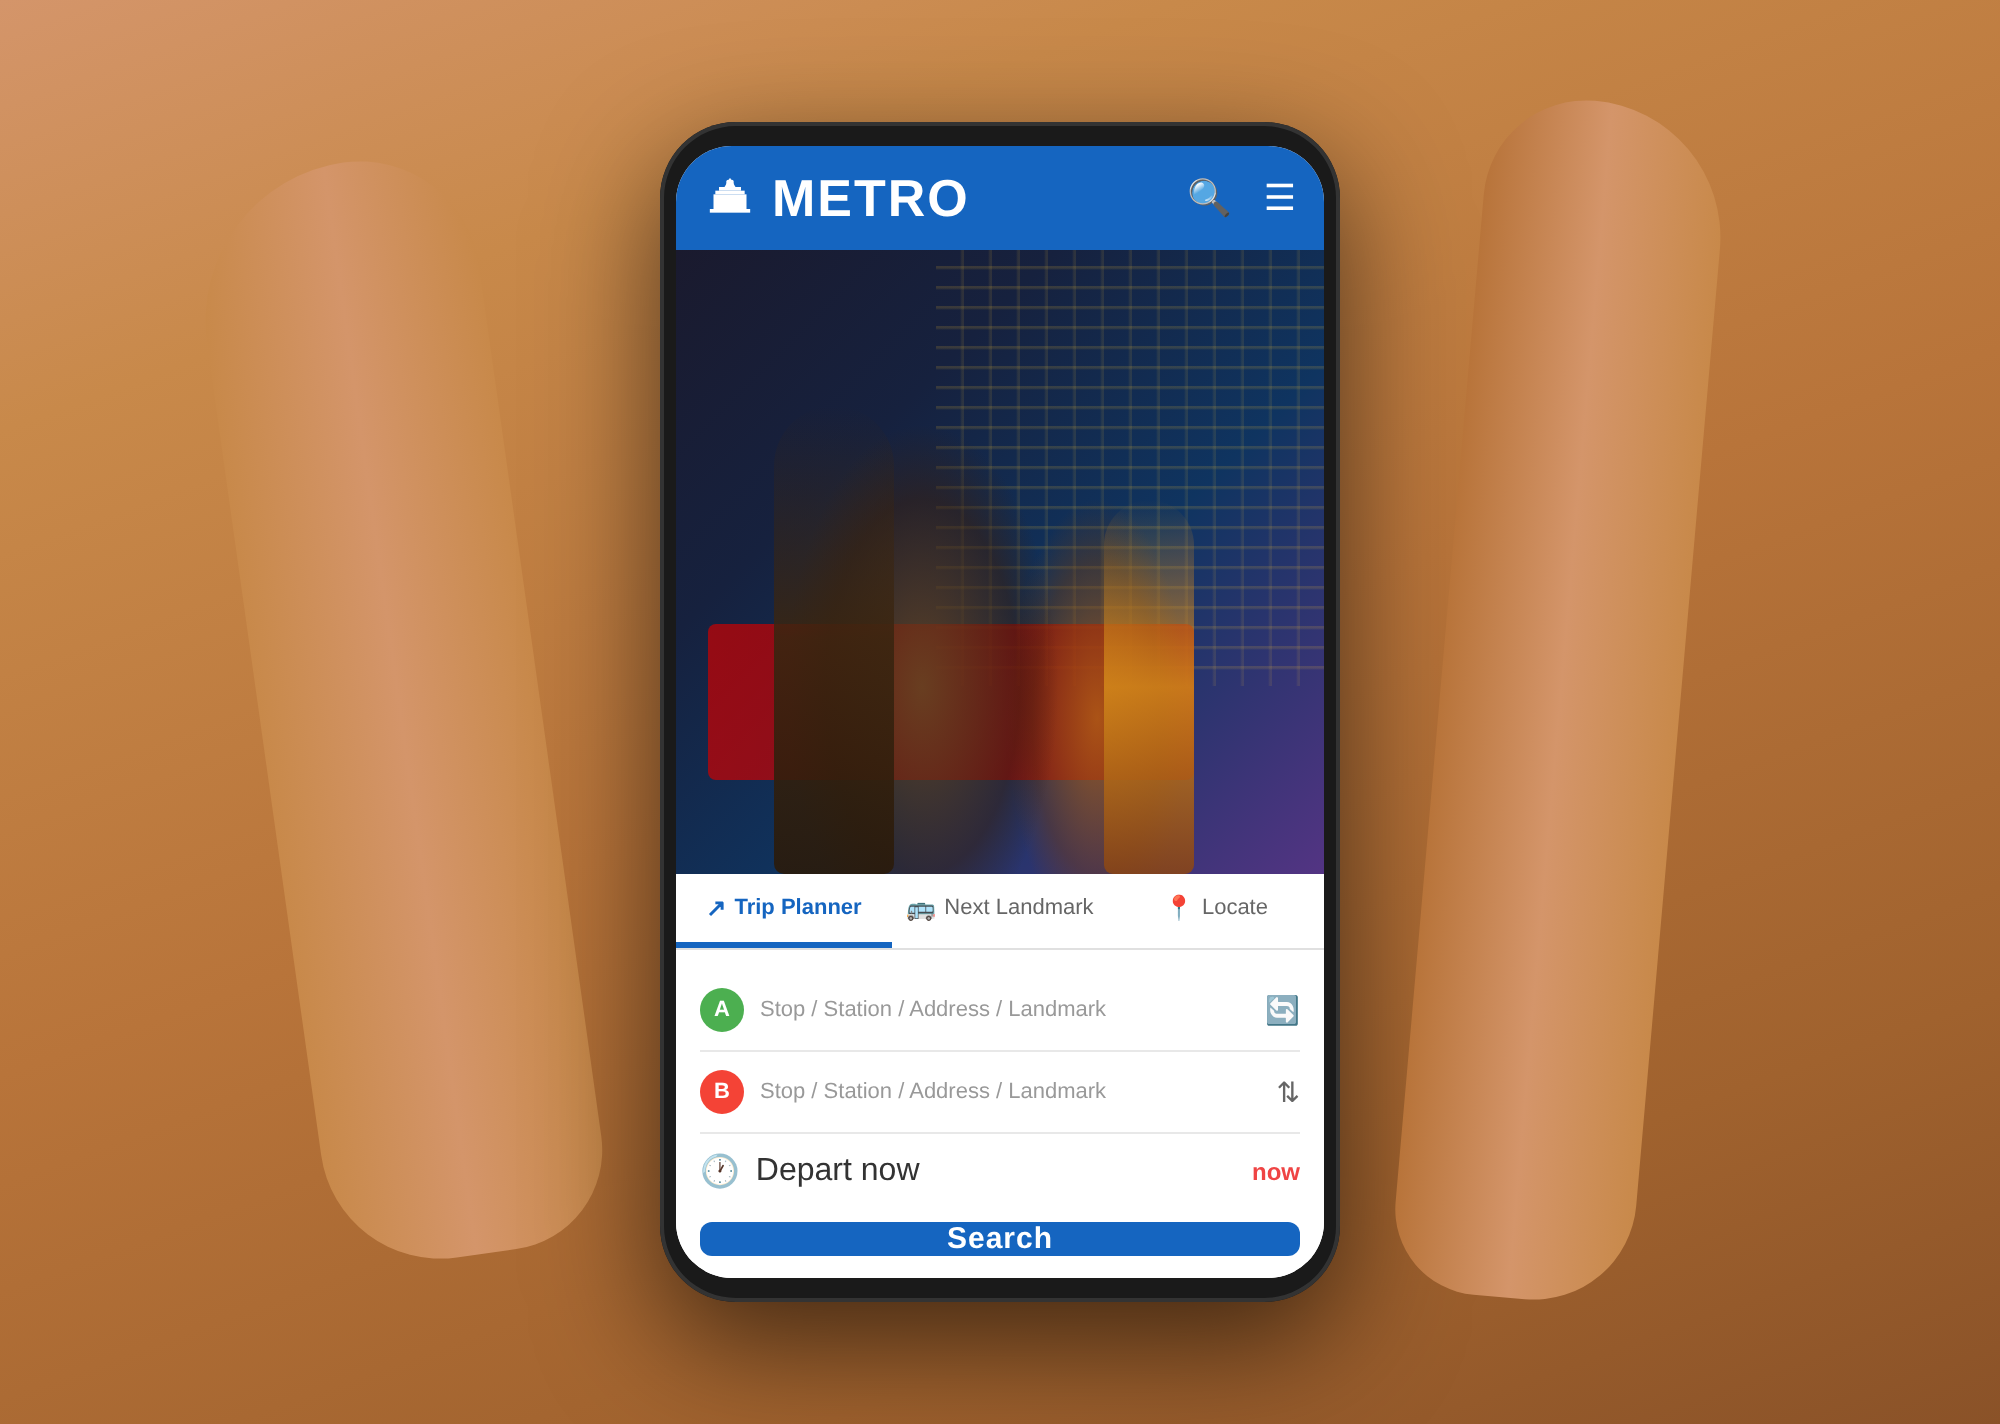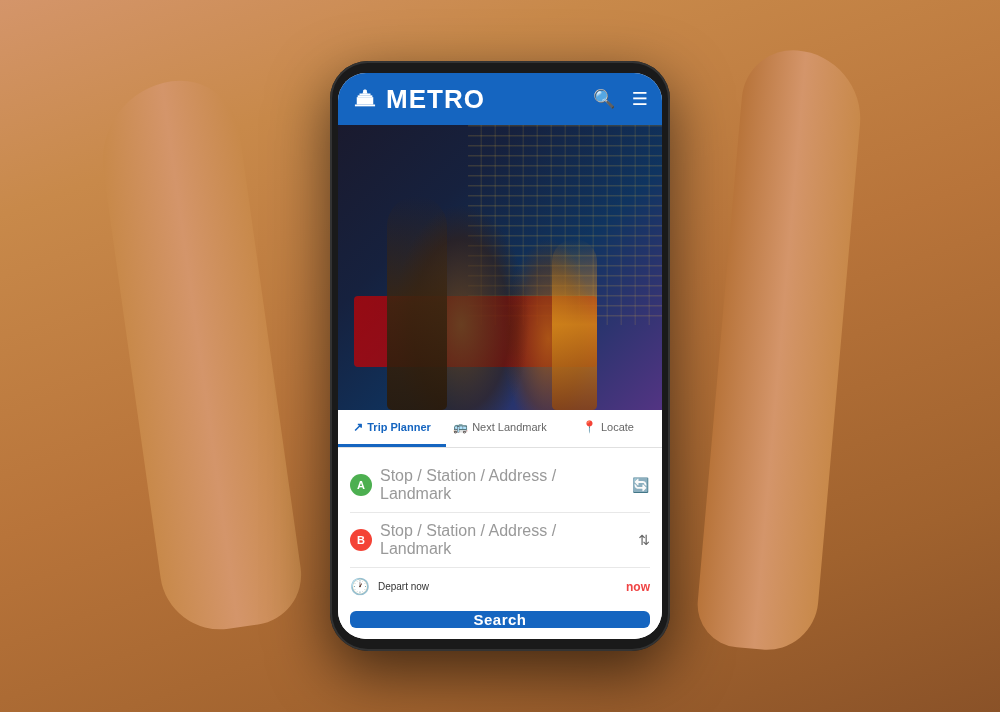--- a/index.html
+++ b/index.html
@@ -220,21 +220,21 @@
       font-weight: bold;
       color: white;
       flex-shrink: 0;
     }
 
     .badge-a { background: #4CAF50; }
     .badge-b { background: #f44336; }
 
     .input-text {
       flex: 1;
-      font-size: 16px;
+      font-size: 11px;
       color: #999;
     }
 
     .input-action {
       font-size: 14px;
       color: #666;
       cursor: pointer;
     }
 
     .depart-row {
@@ -244,21 +244,21 @@
       gap: 8px;
     }
 
     .clock-icon {
       font-size: 16px;
       color: #666;
     }
 
     .depart-label {
       flex: 1;
-      font-size: 10px;
+      font-size: 16px;
       color: #333;
     }
 
     .depart-now {
       font-size: 12px;
       color: #ef4444;
       font-weight: bold;
       cursor: pointer;
     }
 

